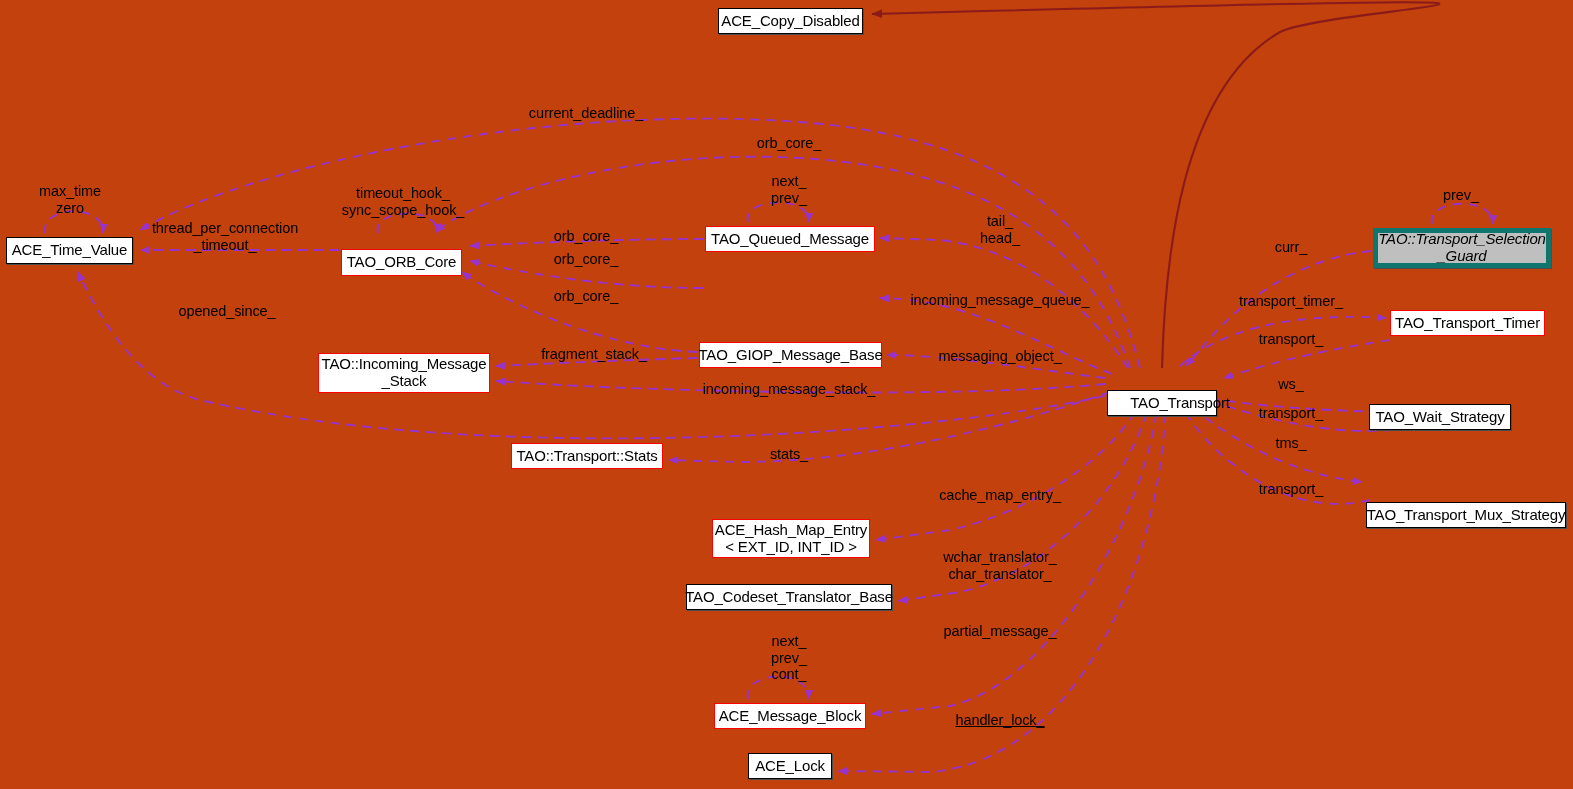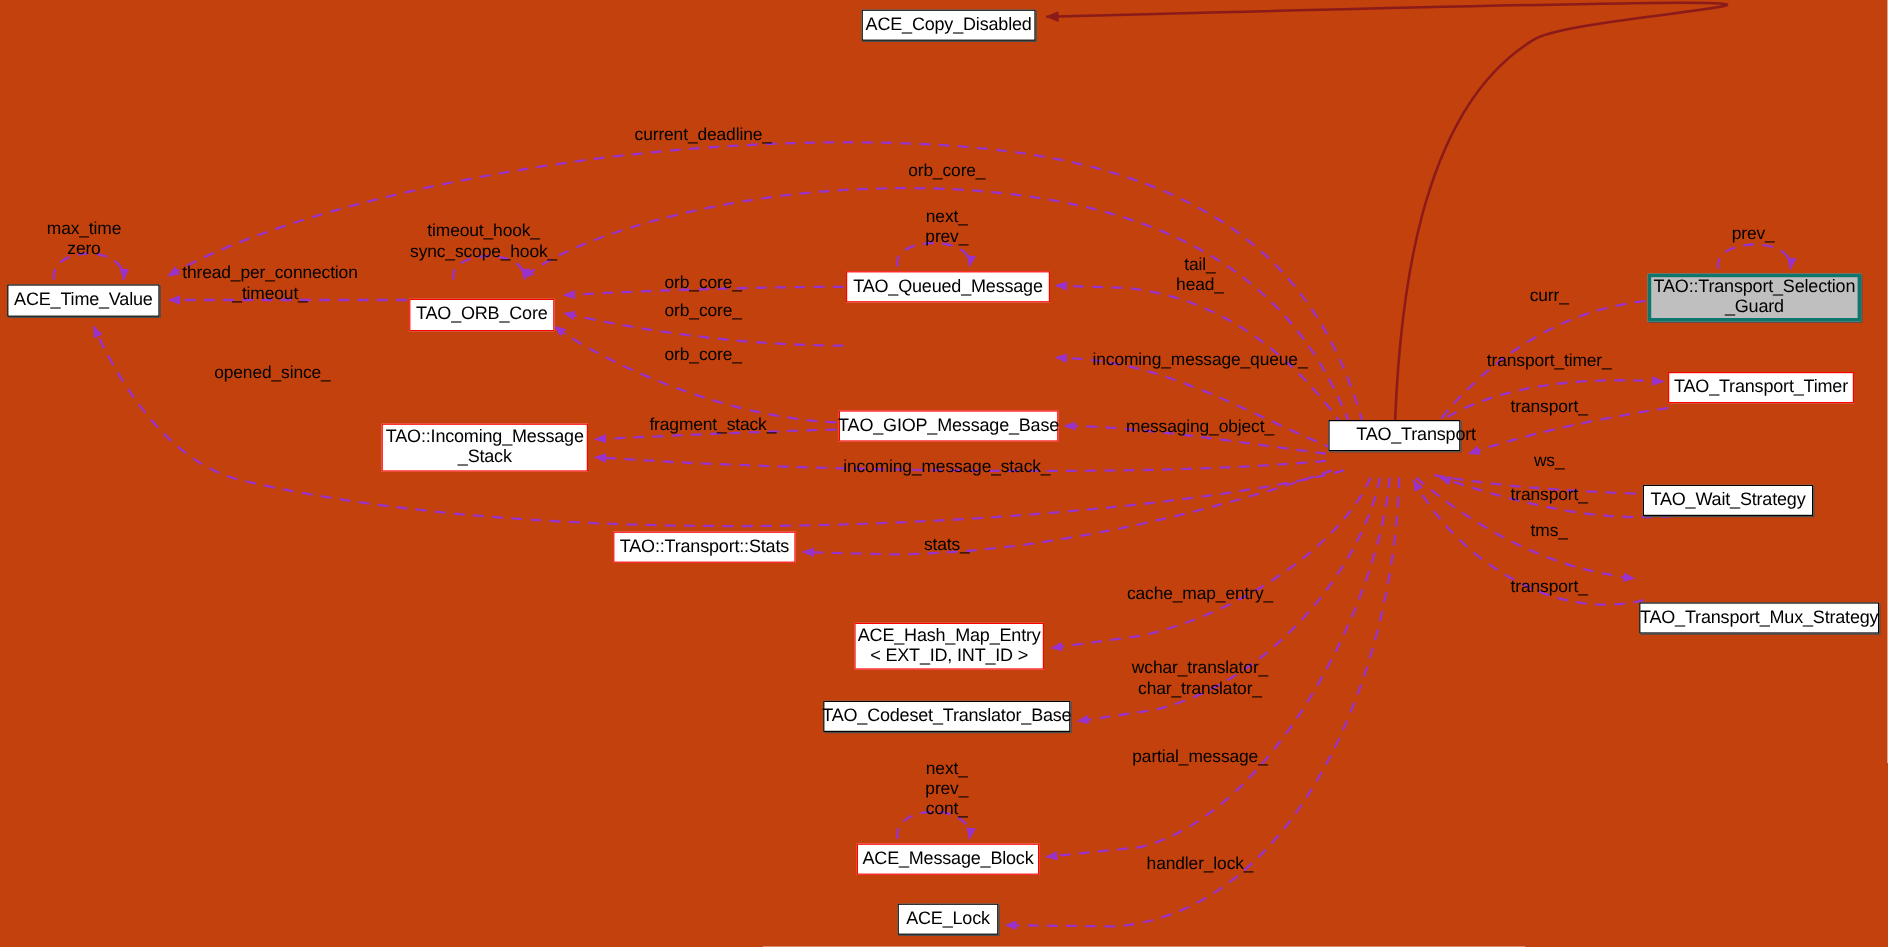--- a/index.html
+++ b/index.html
@@ -39,23 +39,24 @@
     letter-spacing: -0.15px;
   }
   .node.black {
     border: 1px solid #000000;
     box-shadow: 1px 1px 0 0 #4d4d4d;
   }
   .node.red {
     border: 1.6px solid #ff0000;
   }
   .node.focus {
-    border: 3px solid #0f766e;
+    border: 5px solid #0f766e;
     background: #bfbfbf;
     box-shadow: 1px 1px 0 0 #4d4d4d;
+    font-style: italic;
   }
   .edge-label {
     position: absolute;
     font-size: 14.5px;
     line-height: 1.15;
     color: #000000;
     white-space: pre;
     text-align: center;
     letter-spacing: -0.1px;
   }
@@ -146,21 +147,21 @@
   <div class="node red" style="left:705px;top:226px;width:170px;height:26px;">TAO_Queued_Message</div>
   <div class="node red" style="left:699px;top:342px;width:183px;height:26px;">TAO_GIOP_Message_Base</div>
   <div class="node red" style="left:318px;top:353px;width:172px;height:40px;">TAO::Incoming_Message
 _Stack</div>
   <div class="node red" style="left:511px;top:443px;width:152px;height:26px;">TAO::Transport::Stats</div>
   <div class="node black" style="left:686px;top:584px;width:206px;height:26px;">TAO_Codeset_Translator_Base</div>
   <div class="node red" style="left:712px;top:519px;width:158px;height:39px;">ACE_Hash_Map_Entry
 &lt; EXT_ID, INT_ID &gt;</div>
   <div class="node red" style="left:714px;top:703px;width:152px;height:26px;">ACE_Message_Block</div>
   <div class="node black" style="left:748px;top:753px;width:84px;height:26px;">ACE_Lock</div>
-  <div class="node black" style="left:1107px;top:350px;width:110px;height:26px;padding-left:36px;">TAO_Transport</div>
+  <div class="node black" style="left:1107px;top:390px;width:110px;height:26px;padding-left:36px;">TAO_Transport</div>
   <div class="node focus" style="left:1373px;top:228px;width:178px;height:40px;">TAO::Transport_Selection
 _Guard</div>
   <div class="node red" style="left:1390px;top:310px;width:155px;height:26px;">TAO_Transport_Timer</div>
   <div class="node black" style="left:1369px;top:404px;width:142px;height:26px;">TAO_Wait_Strategy</div>
   <div class="node black" style="left:1366px;top:474px;width:200px;height:26px;margin-top:28px;">TAO_Transport_Mux_Strategy</div>
 
   <div class="edge-label center" style="left:70px;top:183px;">max_time
 zero</div>
   <div class="edge-label center" style="left:225px;top:220px;">thread_per_connection
 _timeout_</div>
@@ -178,21 +179,21 @@
   <div class="edge-label center" style="left:789px;top:381px;">incoming_message_stack_</div>
   <div class="edge-label center" style="left:789px;top:446px;">stats_</div>
   <div class="edge-label center" style="left:1000px;top:213px;">tail_
 head_</div>
   <div class="edge-label center" style="left:1000px;top:292px;">incoming_message_queue_</div>
   <div class="edge-label center" style="left:1000px;top:348px;">messaging_object_</div>
   <div class="edge-label center" style="left:1000px;top:487px;">cache_map_entry_</div>
   <div class="edge-label center" style="left:1000px;top:549px;">wchar_translator_
 char_translator_</div>
   <div class="edge-label center" style="left:1000px;top:623px;">partial_message_</div>
-  <div class="edge-label center" style="left:1000px;top:712px;">handler_lock_</div>
+  <div class="edge-label center" style="left:1000px;top:712px;text-decoration:underline;">handler_lock_</div>
   <div class="edge-label center" style="left:789px;top:633px;">next_
 prev_
 cont_</div>
   <div class="edge-label center" style="left:1461px;top:187px;">prev_</div>
   <div class="edge-label center" style="left:1291px;top:239px;">curr_</div>
   <div class="edge-label center" style="left:1291px;top:293px;">transport_timer_</div>
   <div class="edge-label center" style="left:1291px;top:331px;">transport_</div>
   <div class="edge-label center" style="left:1291px;top:376px;">ws_</div>
   <div class="edge-label center" style="left:1291px;top:405px;">transport_</div>
   <div class="edge-label center" style="left:1291px;top:435px;">tms_</div>

